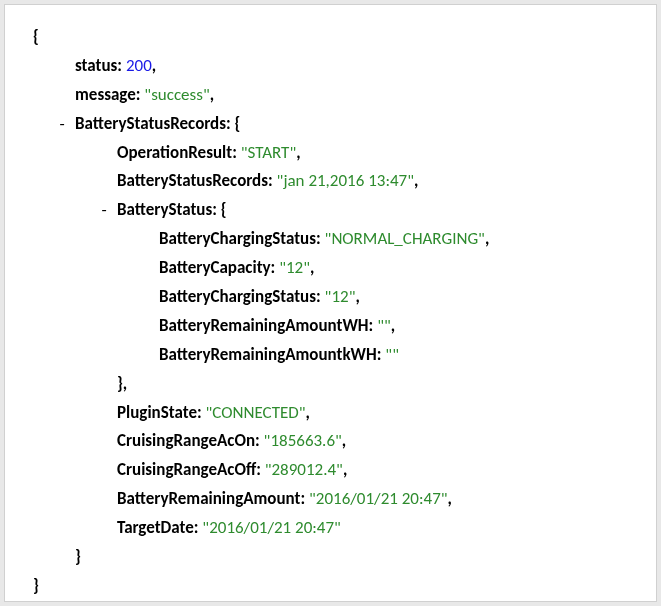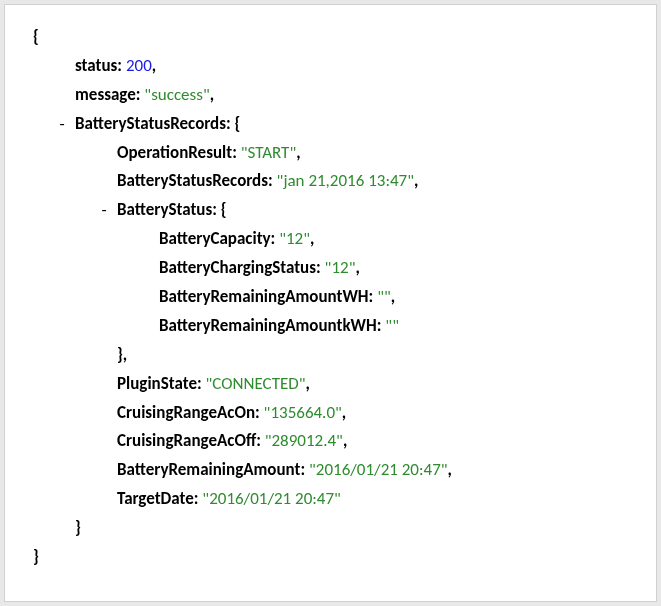--- a/index.html
+++ b/index.html
@@ -71,20 +71,24 @@
   <div class="row ind2">
     <span class="key">BatteryStatusRecords</span><span class="colon">:</span>
     <span class="str"><span>"</span><span>jan 21,2016 13:47</span><span>"</span></span><span class="punct">,</span>
   </div>
 
   <div class="row ind2">
     <span class="toggle">-</span><span class="key">BatteryStatus</span><span class="colon">:</span>
     <span class="brace">{</span>
   </div>
 
+  <div class="row ind3">
+    <span class="key">BatteryChargingStatus</span><span class="colon">:</span>
+    <span class="str"><span>"</span><span>NORMAL_CHARGING</span><span>"</span></span><span class="punct">,</span>
+  </div>
 
   <div class="row ind3">
     <span class="key">BatteryCapacity</span><span class="colon">:</span>
     <span class="str"><span>"</span><span>12</span><span>"</span></span><span class="punct">,</span>
   </div>
 
   <div class="row ind3">
     <span class="key">BatteryChargingStatus</span><span class="colon">:</span>
     <span class="str"><span>"</span><span>12</span><span>"</span></span><span class="punct">,</span>
   </div>
@@ -101,21 +105,21 @@
 
   <div class="row ind2"><span class="brace">}</span><span class="punct">,</span></div>
 
   <div class="row ind2">
     <span class="key">PluginState</span><span class="colon">:</span>
     <span class="str"><span>"</span><span>CONNECTED</span><span>"</span></span><span class="punct">,</span>
   </div>
 
   <div class="row ind2">
     <span class="key">CruisingRangeAcOn</span><span class="colon">:</span>
-    <span class="str"><span>"</span><span>135664.0</span><span>"</span></span><span class="punct">,</span>
+    <span class="str"><span>"</span><span>185663.6</span><span>"</span></span><span class="punct">,</span>
   </div>
 
   <div class="row ind2">
     <span class="key">CruisingRangeAcOff</span><span class="colon">:</span>
     <span class="str"><span>"</span><span>289012.4</span><span>"</span></span><span class="punct">,</span>
   </div>
 
   <div class="row ind2">
     <span class="key">BatteryRemainingAmount</span><span class="colon">:</span>
     <span class="str"><span>"</span><span>2016/01/21 20:47</span><span>"</span></span><span class="punct">,</span>

